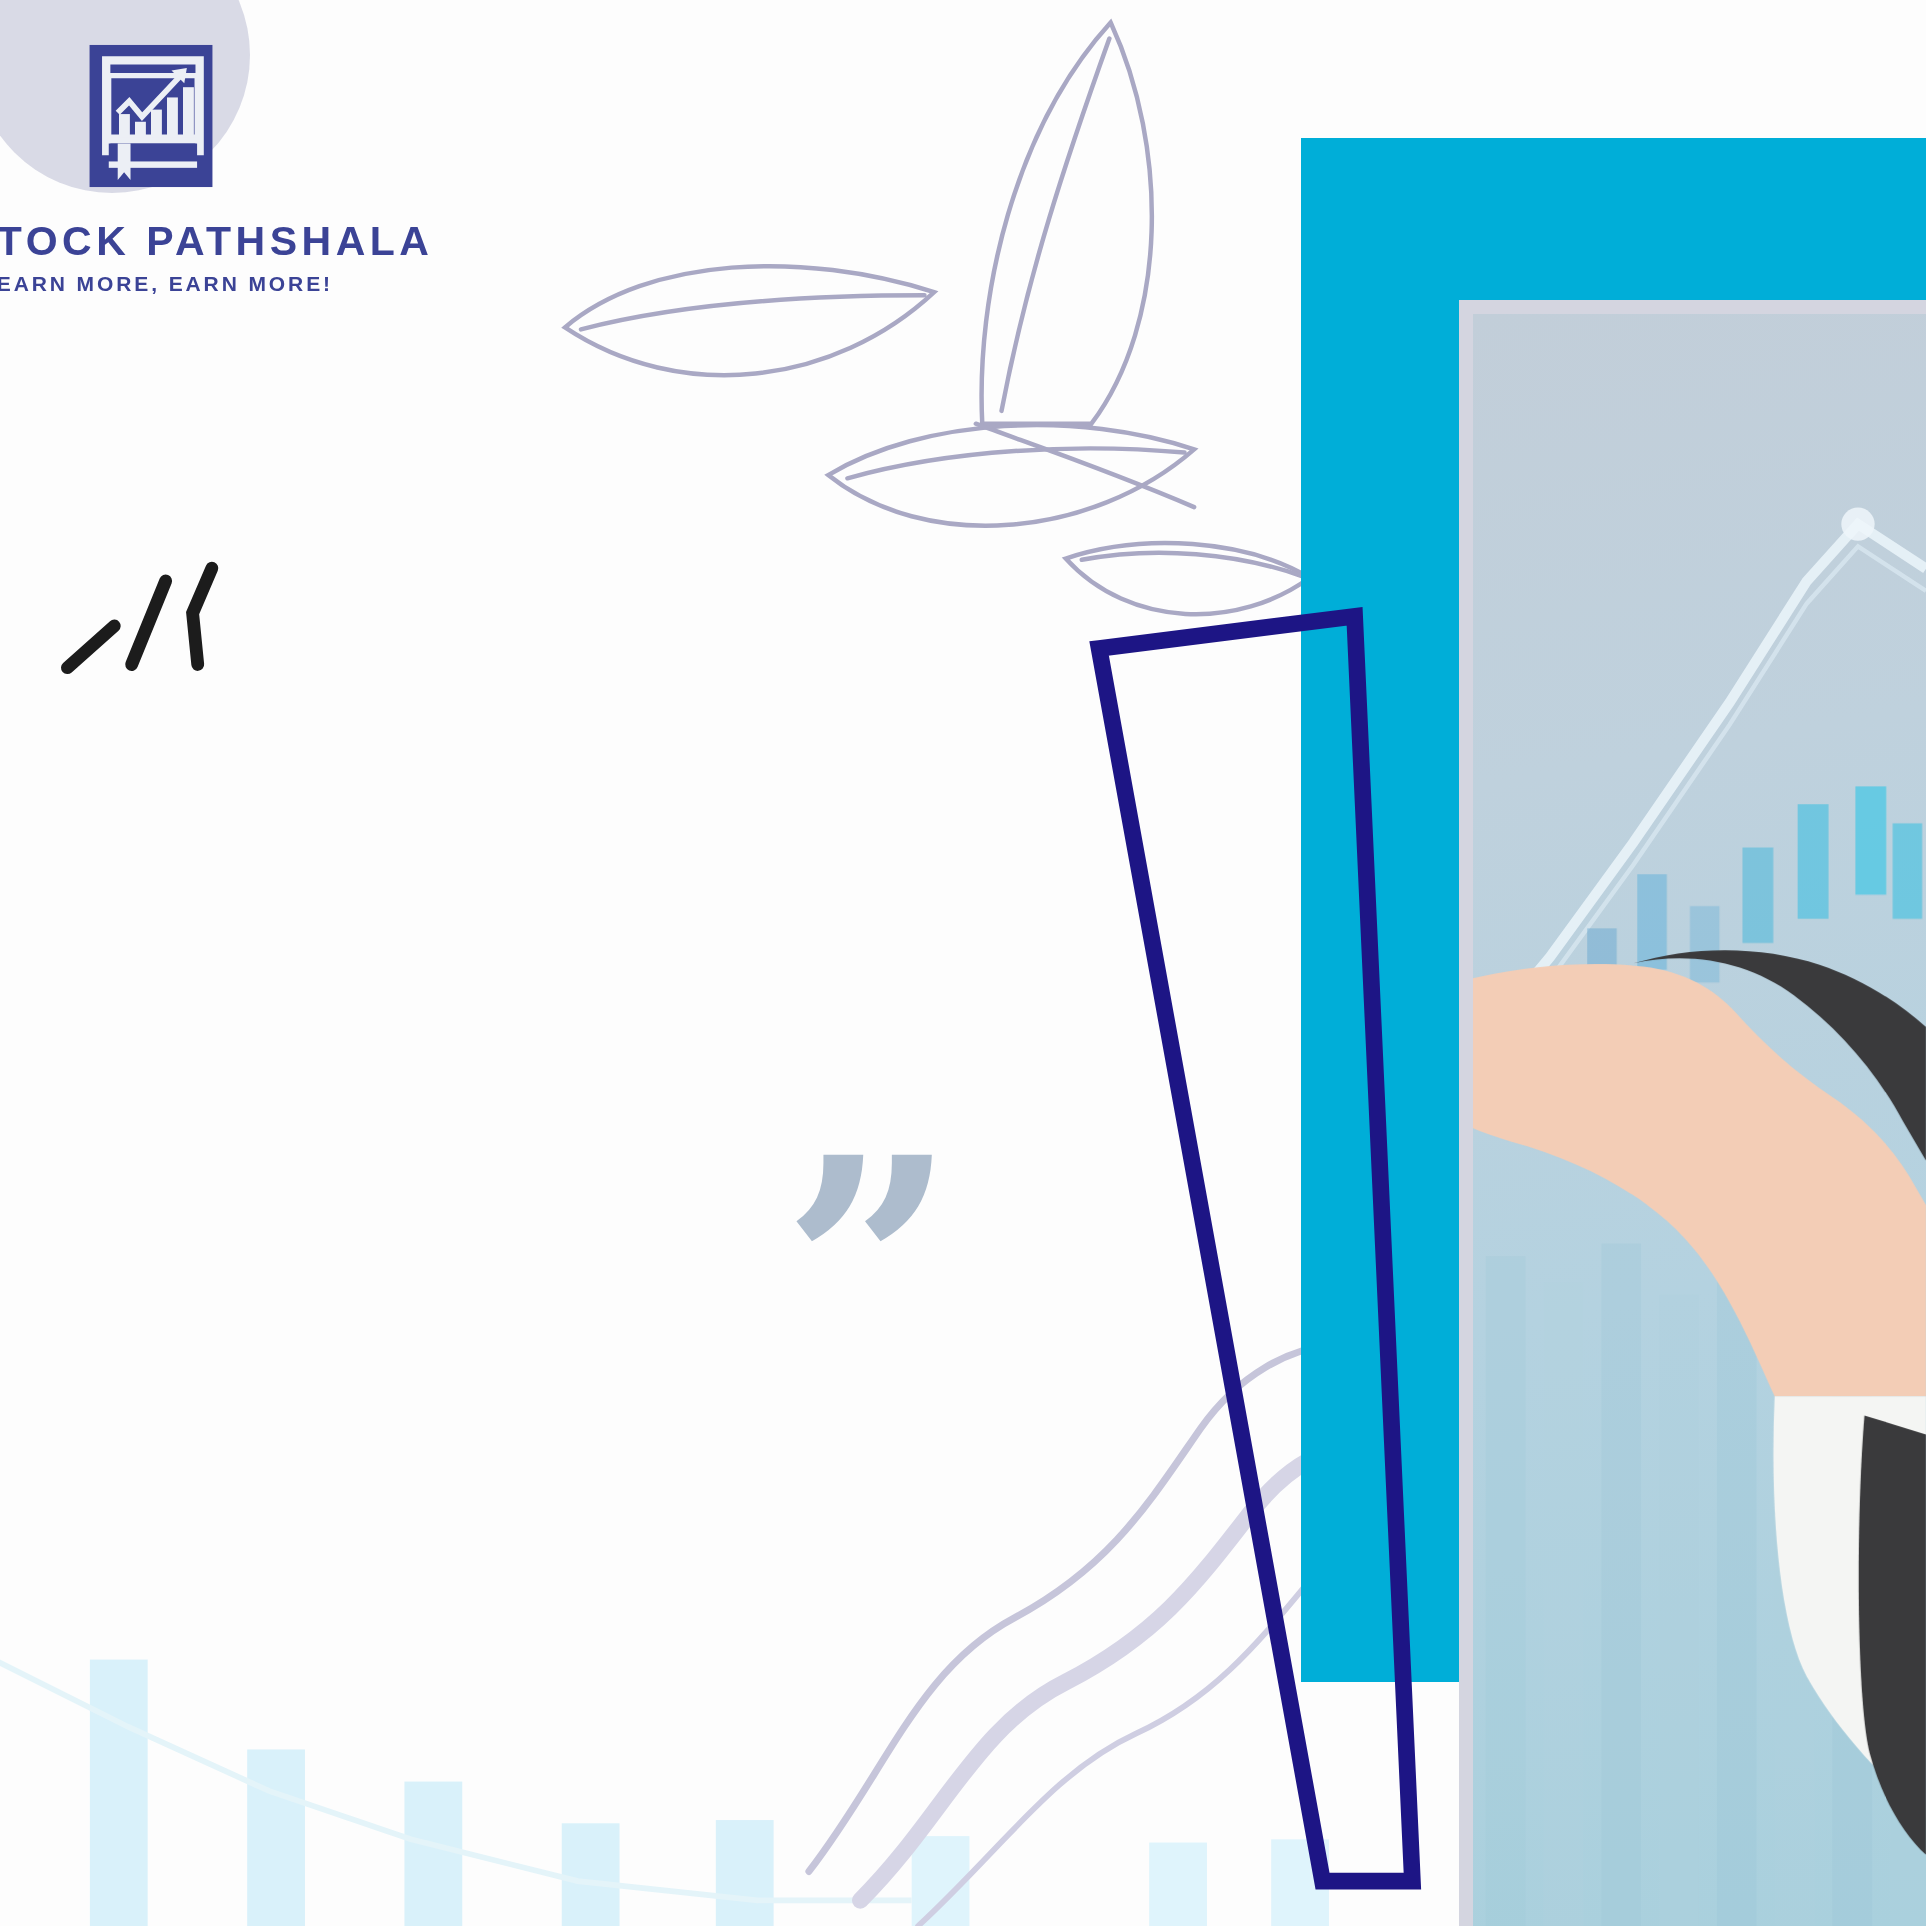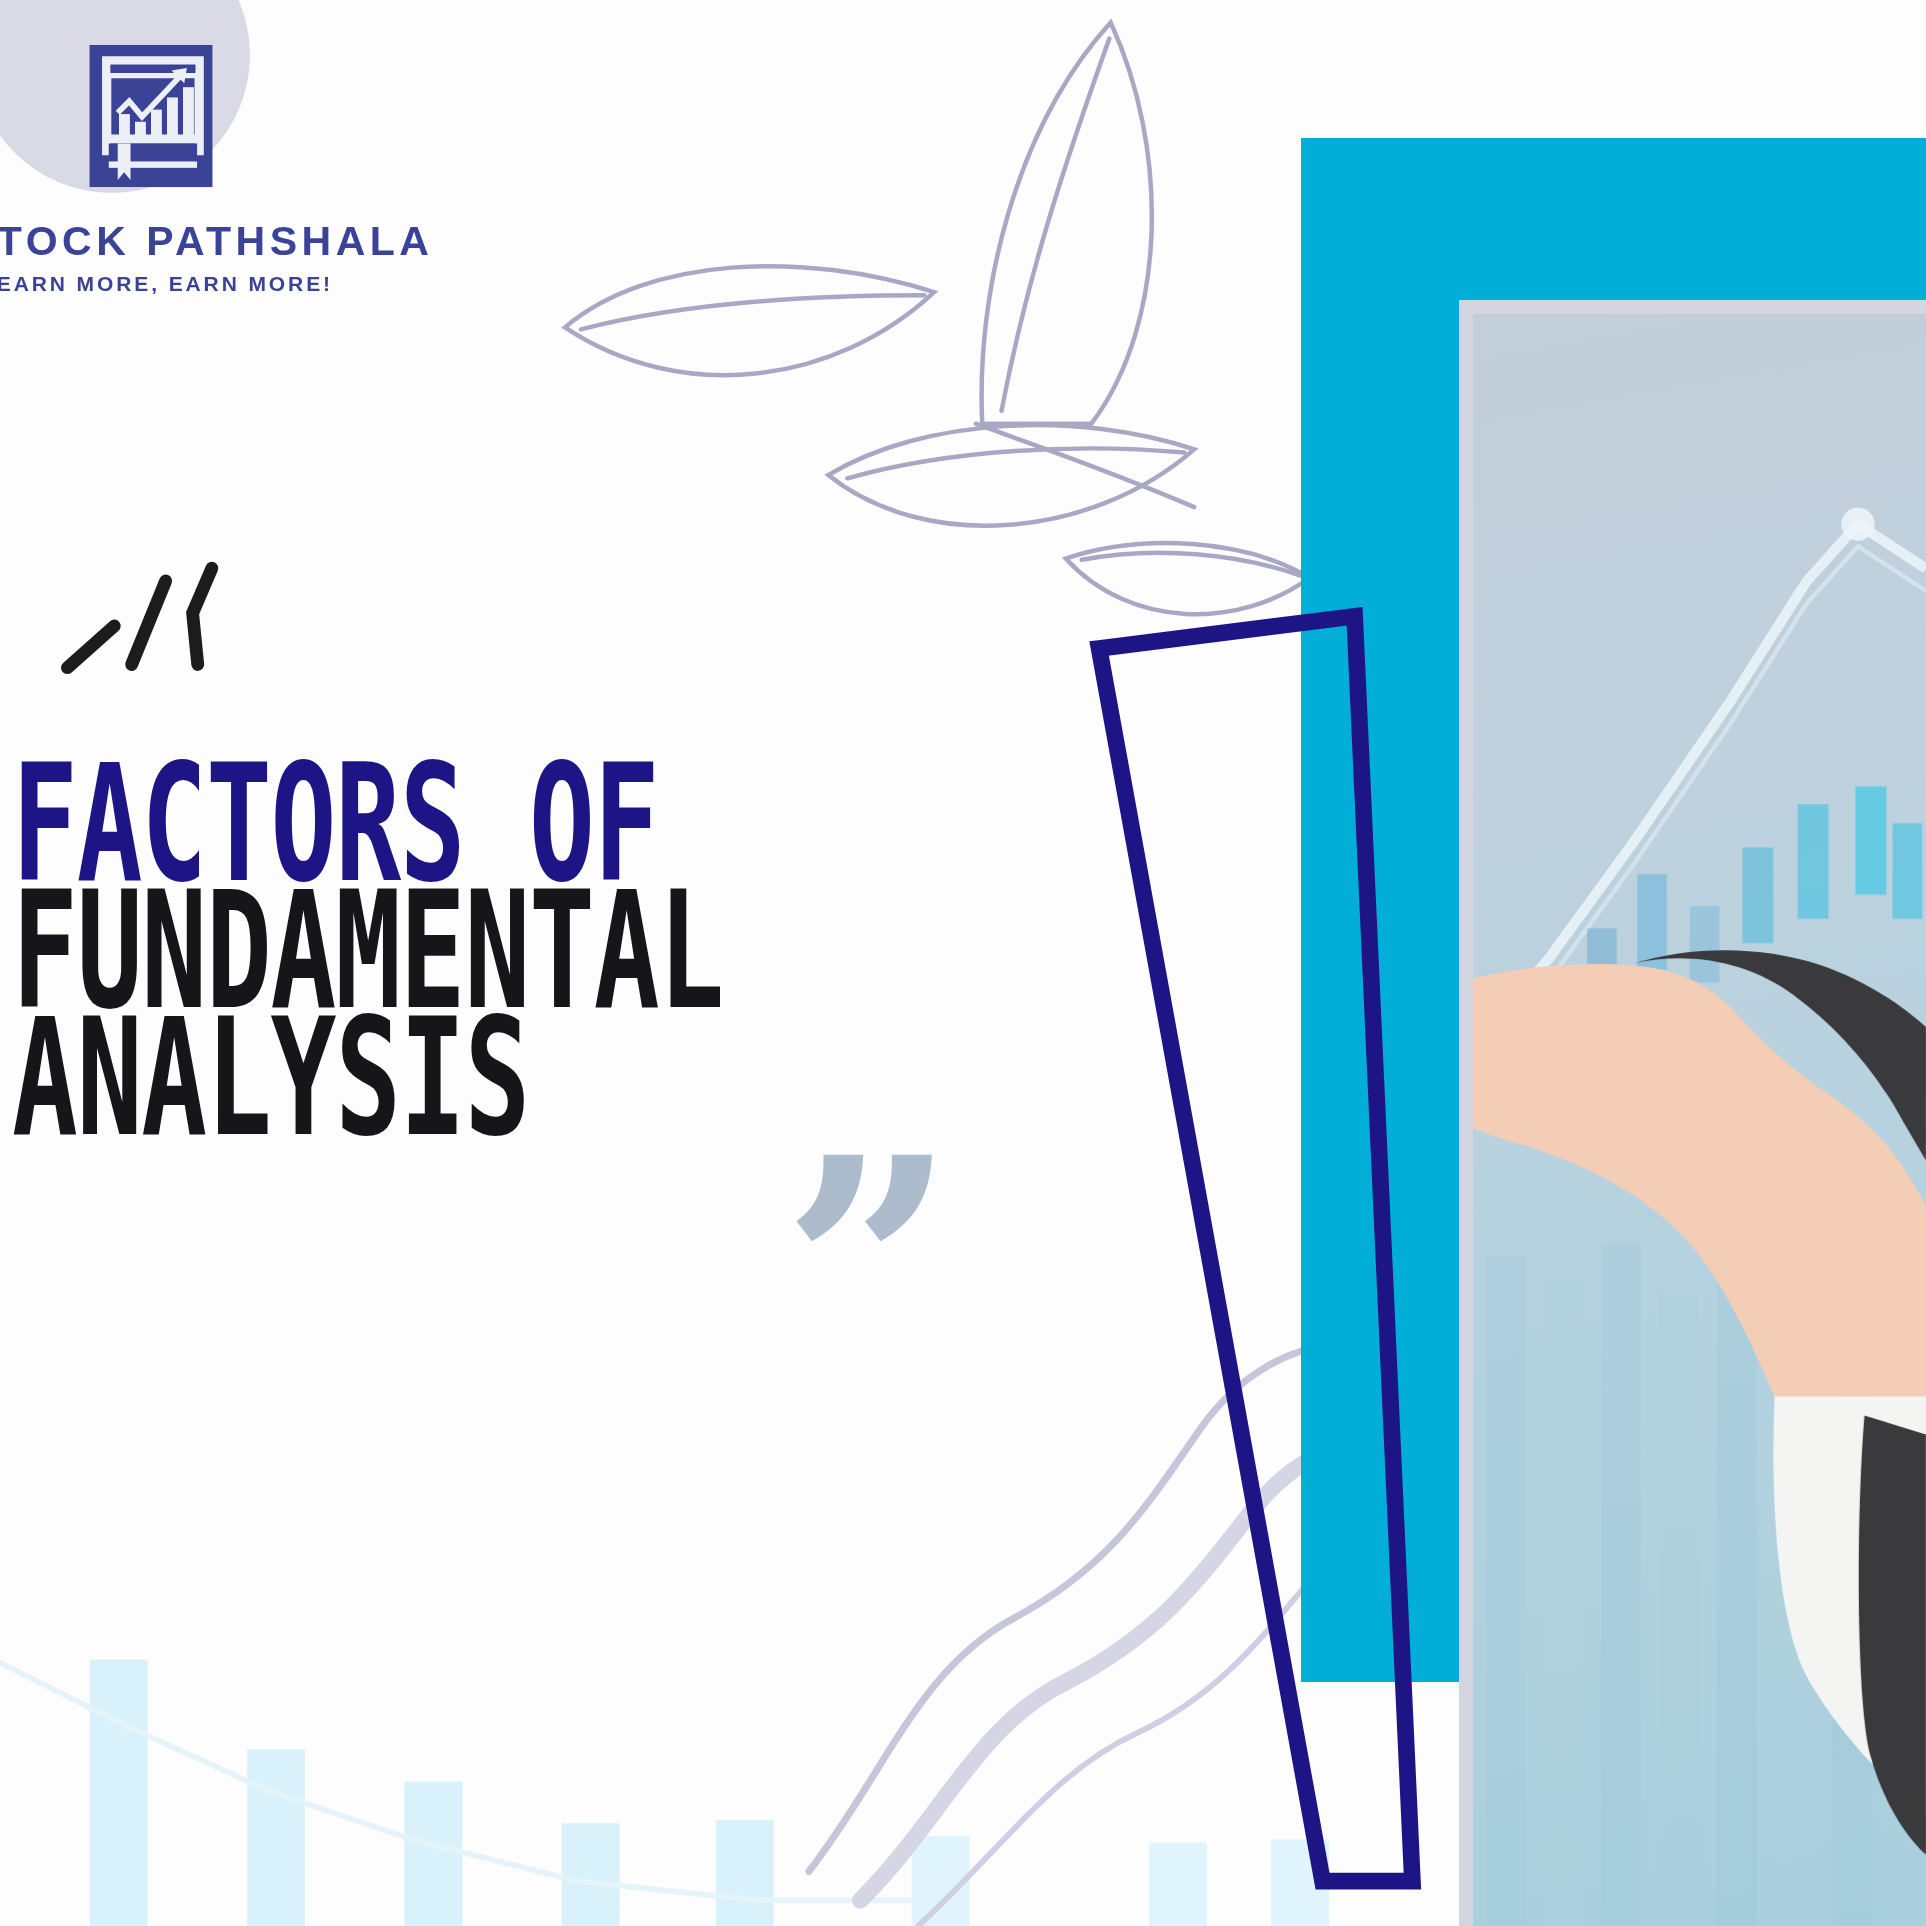--- a/index.html
+++ b/index.html
@@ -197,22 +197,17 @@
       <path d="M132 44 L156 40 L152 64 Z" fill="#eceff5"></path>
       <rect x="34" y="148" width="138" height="10" fill="#eceff5"></rect>
       <rect x="34" y="158" width="138" height="28" fill="#3b4396"></rect>
       <rect x="34" y="186" width="138" height="10" fill="#eceff5"></rect>
       <path d="M48 158 L48 215 L58 203 L68 215 L68 158 Z" fill="#eceff5"></path>
     </svg>
     <div class="logo-name">STOCK PATHSHALA</div>
     <div class="logo-tag">LEARN MORE, EARN MORE!</div>
   </div>
 
-  <div class="title-wrap">
-    <div class="t-line t1">FACTORS OF</div>
-    <div class="t-line t2">FUNDAMENTAL</div>
-    <div class="t-line t3">ANALYSIS</div>
-  </div>
 
   <div class="quote-mark">”</div>
 
 </div>
 
 
 </body></html>

